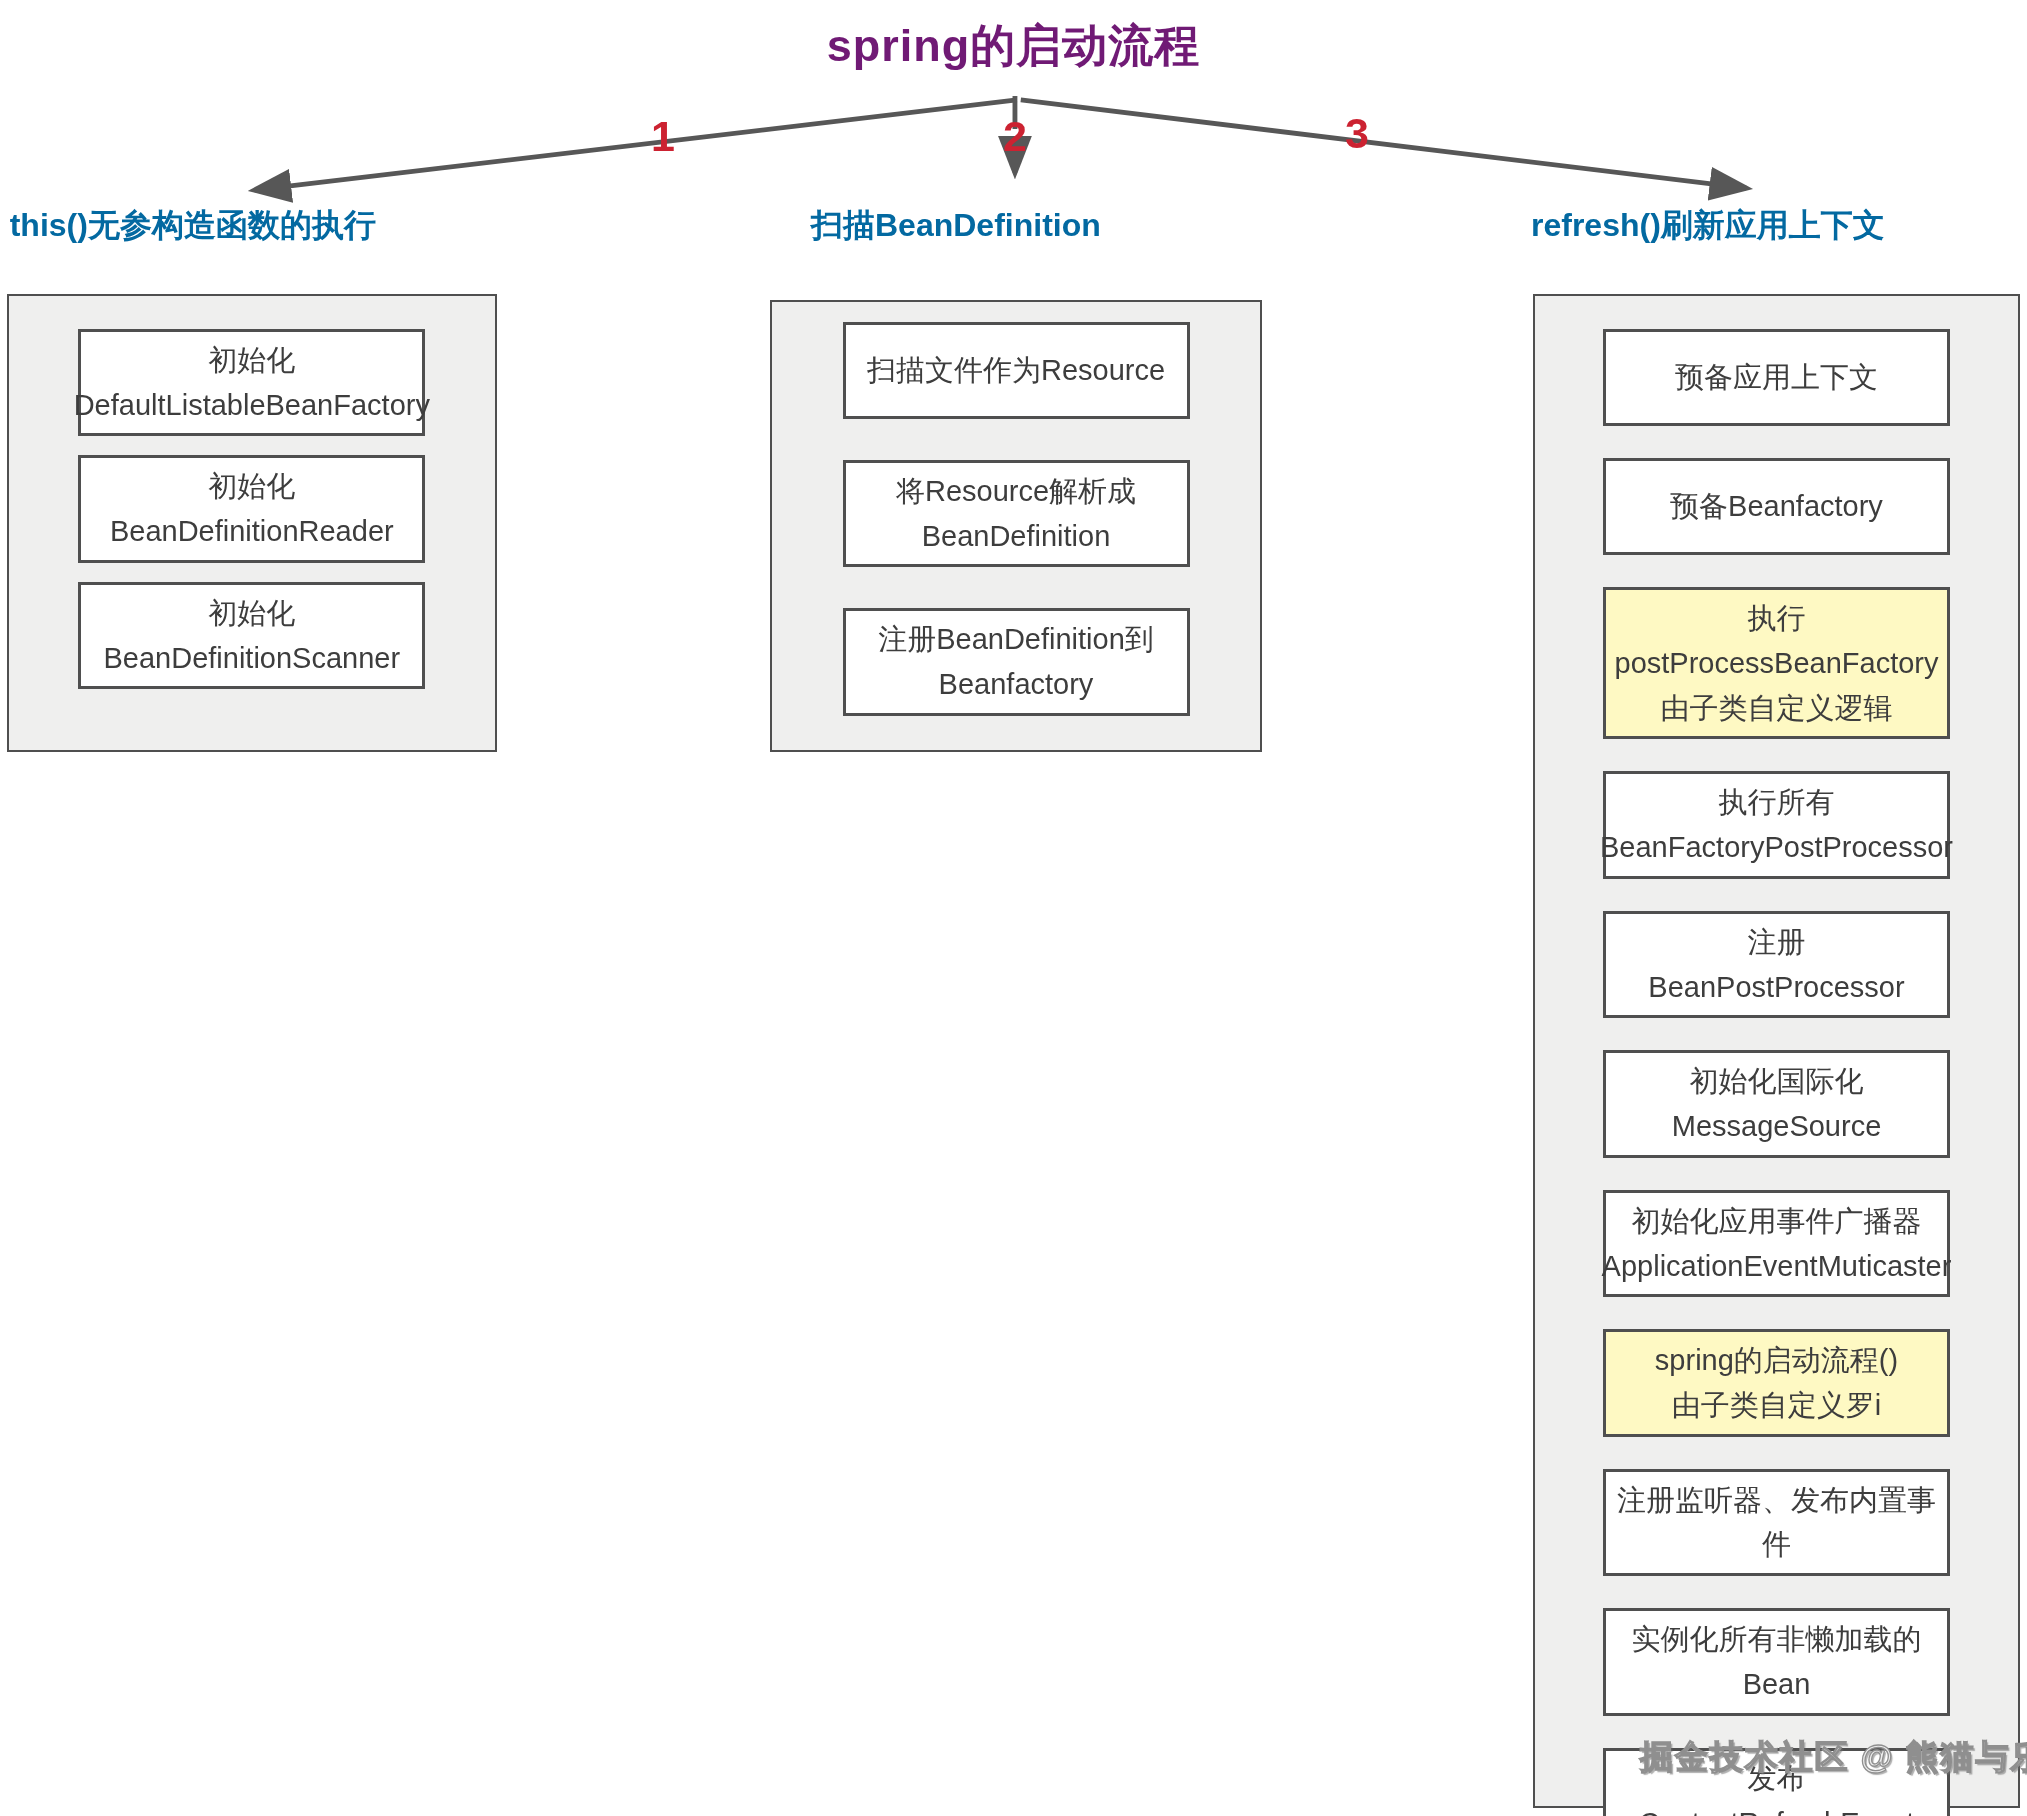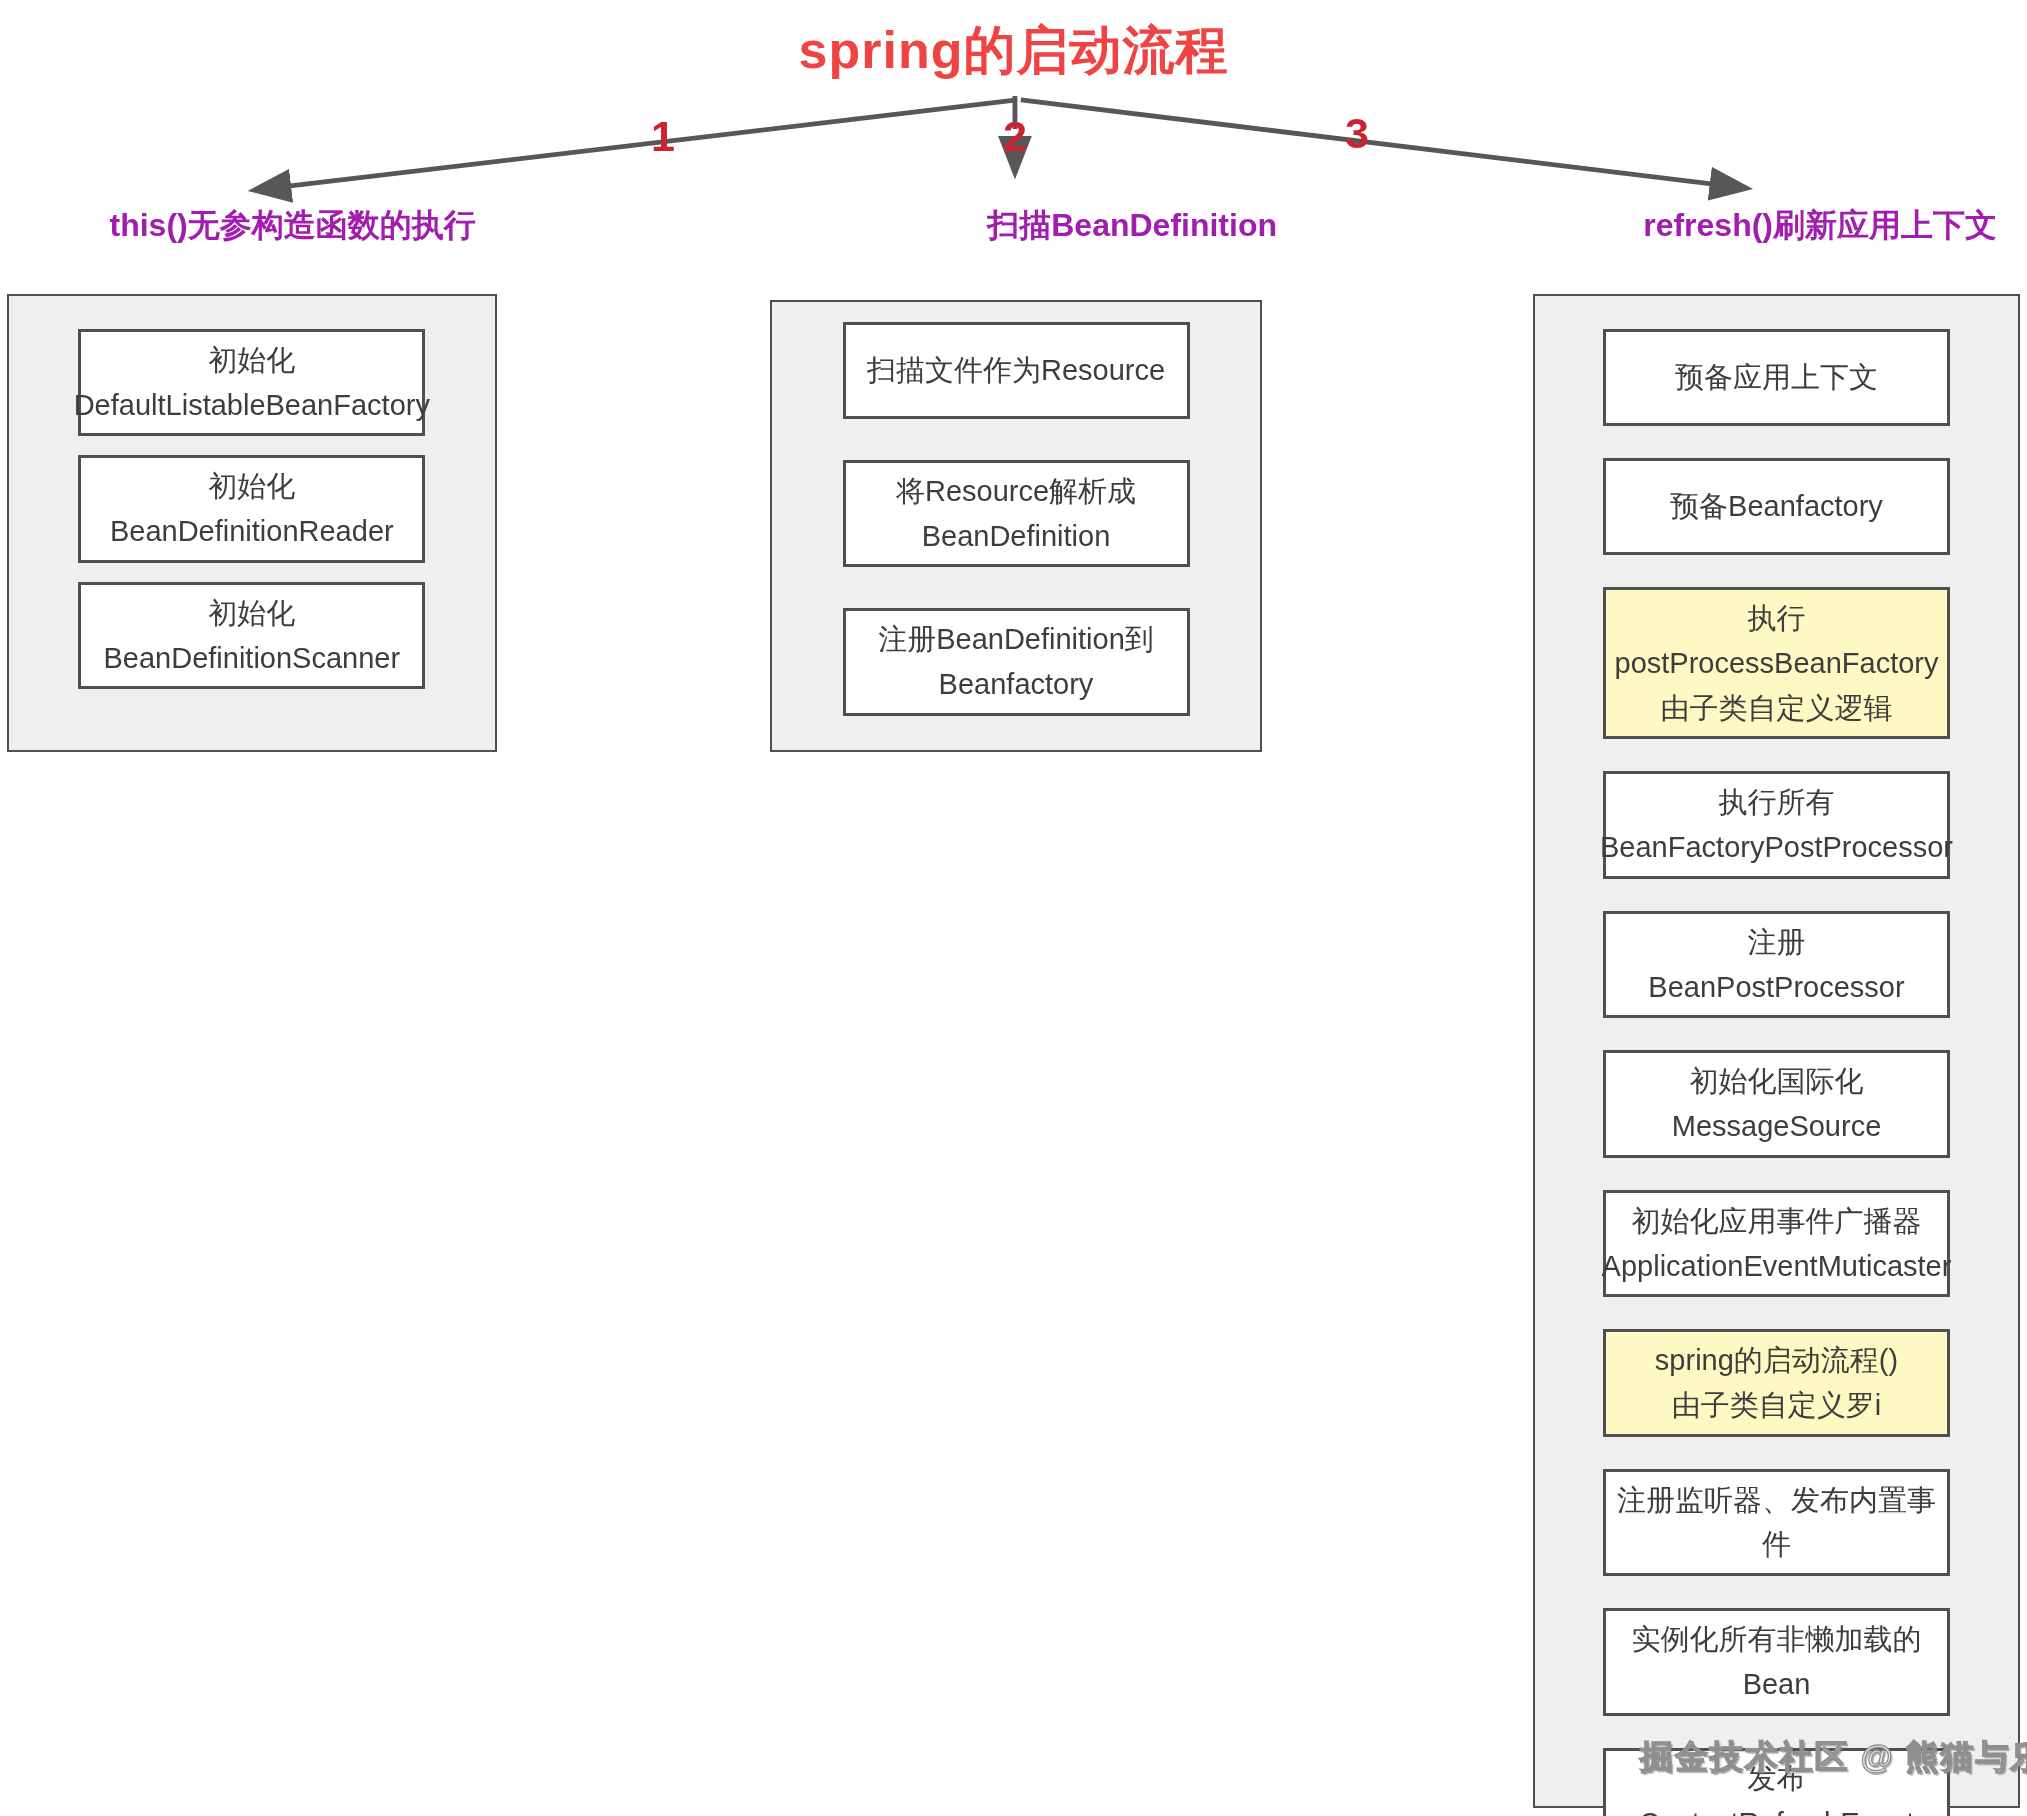--- a/index.html
+++ b/index.html
@@ -1,34 +1,34 @@
 <!DOCTYPE html>
 <html><head>
 <meta charset="utf-8">
 <style>
   html,body{margin:0;padding:0;background:#ffffff;}
   body{font-family:"Liberation Sans","DejaVu Sans",sans-serif;}
   #canvas{position:relative;width:2027px;height:1817px;background:#ffffff;overflow:hidden;}
 
   .diagram-title{
     position:absolute;top:15.5px;left:0;width:2027px;text-align:center;
-    font-size:52px;font-weight:bold;color:#ef4444;letter-spacing:1px;
+    font-size:45px;font-weight:bold;color:#701a75;letter-spacing:1px;
   }
 
   .branch-num{
     position:absolute;font-size:43px;font-weight:bold;color:#cc2231;
     transform:translate(-50%,0);
   }
   #num-1{left:663px;top:112px;}
   #num-2{left:1015px;top:112px;}
   #num-3{left:1357px;top:109px;}
 
   .col-header{
-    position:absolute;top:204px;width:466px;text-align:right;
-    font-size:32px;font-weight:bold;color:#a21caf;
+    position:absolute;top:204px;width:466px;text-align:left;
+    font-size:32px;font-weight:bold;color:#0369a1;
   }
   #header-1{left:9.7px;}
   #header-2{left:811px;}
   #header-3{left:1531px;}
 
   .container{
     position:absolute;box-sizing:border-box;
     background:#efefee;border:2.9px solid #4f4f4f;
     display:flex;flex-direction:column;align-items:center;
   }

